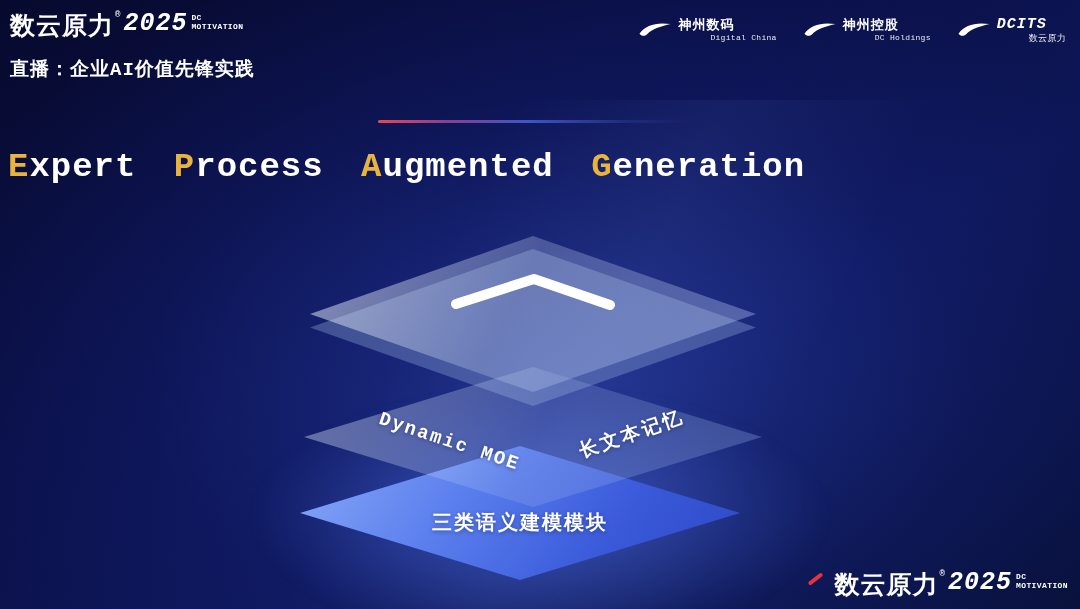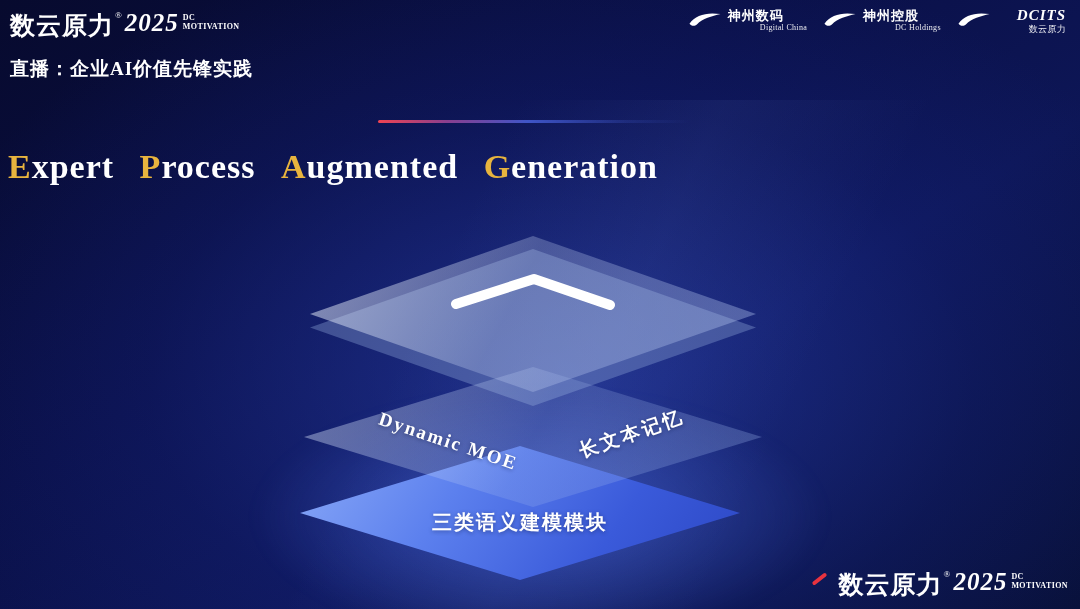--- a/index.html
+++ b/index.html
@@ -1,18 +1,18 @@
 <!DOCTYPE html>
 <html><head>
 <meta charset="utf-8">
 <style>
   html,body{margin:0;padding:0;background:#04061c;}
   .slide{
     position:relative;width:1080px;height:609px;overflow:hidden;
-    font-family:Liberation Serif, serif;color:#ffffff;
+    font-family:Liberation Mono, monospace;color:#ffffff;
     background:
       radial-gradient(ellipse 920px 620px at 52% 62%, rgba(48,74,196,0.50) 0%, rgba(26,42,146,0.22) 45%, rgba(0,0,0,0) 72%),
       linear-gradient(148deg,#070a2e 0%,#0a1048 38%,#0d1656 62%,#081038 100%);
   }
   .beam{position:absolute;left:-180px;top:100px;width:1500px;height:520px;pointer-events:none;
     background:linear-gradient(115deg, rgba(255,255,255,0) 40%, rgba(130,160,255,0.07) 52%, rgba(255,255,255,0) 64%);}
 
   
   .brand{position:absolute;display:flex;align-items:flex-start;}
   .brand.tl{left:10px;top:9px;}
@@ -30,26 +30,26 @@
   .gold{color:#e8b43e;}
   .main-title .rest{margin-left:8px;}
 
   .divider{position:absolute;left:378px;top:120px;width:312px;height:3px;border-radius:2px;
     background:linear-gradient(90deg,#ef4352 0%,#8a3f8f 22%,#3f55c8 48%,rgba(60,85,200,0.25) 80%,rgba(60,85,200,0) 100%);}
 
   .en-title{position:absolute;left:0;top:148px;width:100%;text-align:left;font-size:34px;font-weight:bold;letter-spacing:1px;}
   .en-title .word{margin:0 8px;}
 
   
-  .partners{position:absolute;right:14px;top:6px;display:flex;align-items:center;gap:16px;}
+  .partners{position:absolute;right:14px;top:16px;display:flex;align-items:center;gap:26px;}
   .partner{display:flex;align-items:center;gap:6px;}
   .partner-text{display:flex;flex-direction:column;line-height:1.2;}
   .partner-name{font-size:13px;font-weight:bold;letter-spacing:1px;}
   .partner-sub{font-size:8px;opacity:0.92;letter-spacing:0.3px;padding-left:32px;}
-  .partner.dcits .partner-name{font-size:15px;font-style:italic;letter-spacing:1px;text-align:right;}
+  .partner.dcits .partner-name{font-size:15px;font-style:italic;letter-spacing:1px;}
   .partner.dcits .partner-sub{font-size:9px;}
   .swoosh{display:block;}
 
   
   .stack-glow{position:absolute;left:250px;top:390px;width:580px;height:230px;z-index:0;filter:blur(8px);
     background:radial-gradient(ellipse at 50% 55%, rgba(92,130,255,0.45) 0%, rgba(0,0,0,0) 70%);}
   .layer{position:absolute;clip-path:polygon(50% 0,100% 50%,50% 100%,0 50%);}
   .layer-top{left:310px;top:236px;width:446px;height:156px;z-index:3;
     background:linear-gradient(118deg, rgba(240,246,255,0.55) 0%, rgba(198,212,245,0.28) 45%, rgba(176,194,238,0.40) 100%);}
   .layer-top-edge{left:310px;top:249px;width:446px;height:157px;z-index:2;background:rgba(140,162,212,0.38);}

